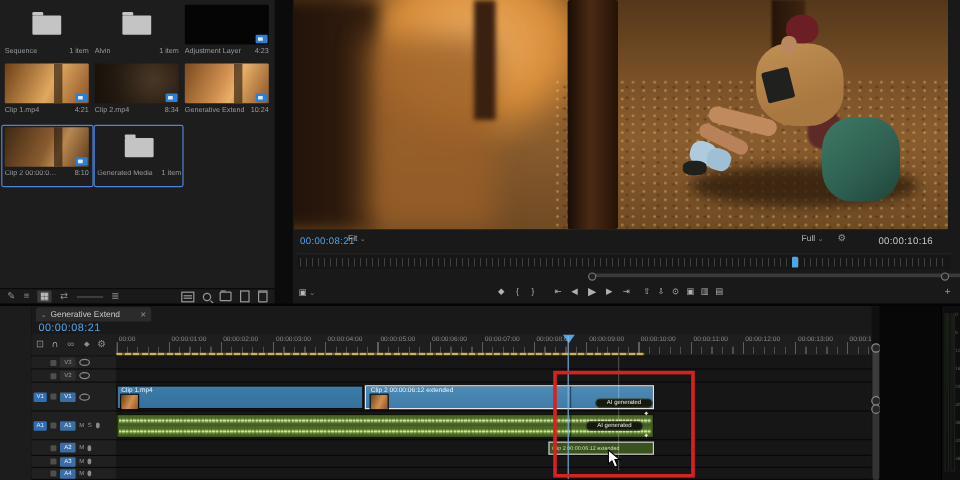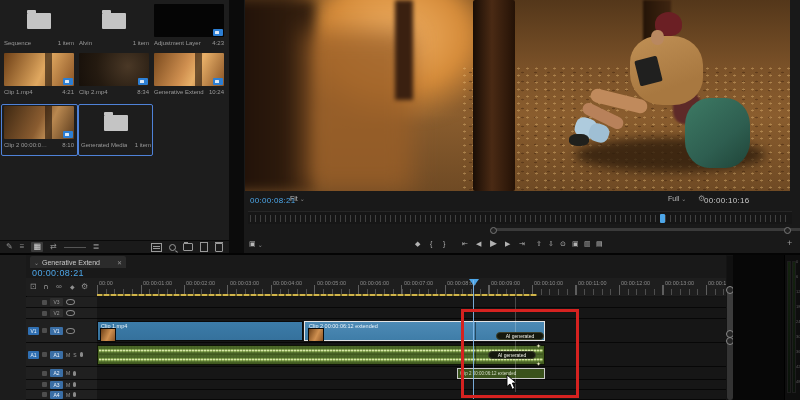--- a/index.html
+++ b/index.html
@@ -243,21 +243,21 @@
     <span class="ab tc-blue" style="left:6px;top:196px">00:00:08:21</span>
     <span class="ab ddl flx" style="left:46px;top:195px">
         <span>Fit</span>
         <span class="chv">⌄</span>
       </span>
     <span class="ab ddl flx" style="left:424px;top:195px">
         <span>Full</span>
         <span class="chv">⌄</span>
       </span>
     <span class="ab icn" style="left:454px;top:195px">⚙</span>
-    <span class="ab tc-white" style="left:460px;top:196px">00:00:10:16</span>
+    <span class="ab tc-white" style="left:488px;top:196px">00:00:10:16</span>
 
     <div class="ab" style="left:4px;top:211px;width:544px;height:12px;background:#161616;border-top:1px solid #262626">
       <div class="scrubticks"></div>
       <div style="position:absolute;left:412px;top:2px;width:5px;height:9px;background:#4da6e8;border-radius:1px"></div>
     </div>
     <div class="ab zoombar"></div>
     <div class="ab zdot" style="left:246px;top:227px"></div>
     <div class="ab zdot" style="left:540px;top:227px"></div>
 
     <span class="ab ddl flx" style="left:5px;top:240px">

